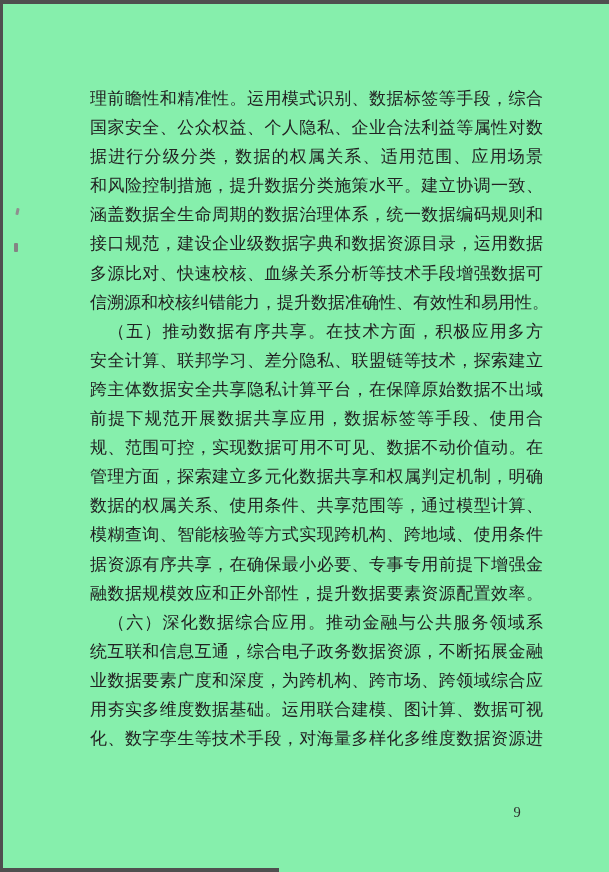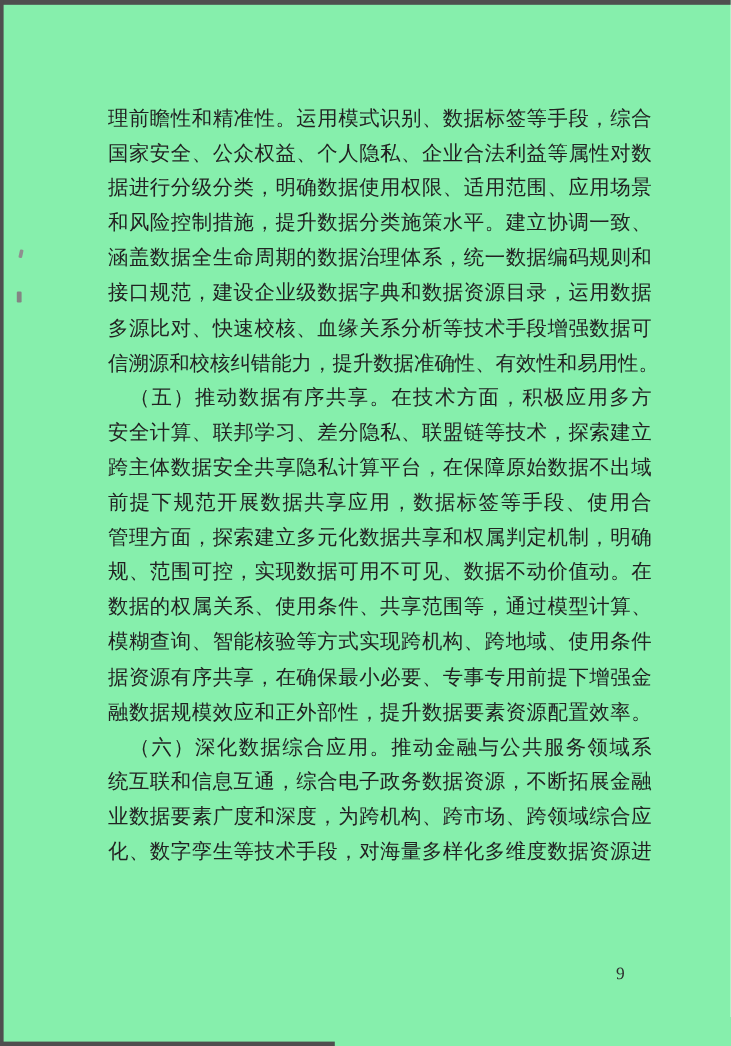--- a/index.html
+++ b/index.html
@@ -62,36 +62,37 @@
 <div class="page">
   <div class="edge edge-top"></div>
   <div class="edge edge-left"></div>
   <div class="edge edge-bottom"></div>
   <div class="speck speck-1"></div>
   <div class="speck speck-2"></div>
 
   <div class="text-block">
     <div class="line">理前瞻性和精准性。运用模式识别、数据标签等手段，综合</div>
     <div class="line">国家安全、公众权益、个人隐私、企业合法利益等属性对数</div>
-    <div class="line">据进行分级分类，明确数据使用权限、适用范围、应用场景</div>
+    <div class="line">据进行分级分类，数据的权属关系、适用范围、应用场景</div>
     <div class="line">和风险控制措施，提升数据分类施策水平。建立协调一致、</div>
     <div class="line">涵盖数据全生命周期的数据治理体系，统一数据编码规则和</div>
     <div class="line">接口规范，建设企业级数据字典和数据资源目录，运用数据</div>
     <div class="line">多源比对、快速校核、血缘关系分析等技术手段增强数据可</div>
     <div class="line">信溯源和校核纠错能力，提升数据准确性、有效性和易用性。</div>
     <div class="line indent">（五）推动数据有序共享。在技术方面，积极应用多方</div>
     <div class="line">安全计算、联邦学习、差分隐私、联盟链等技术，探索建立</div>
     <div class="line">跨主体数据安全共享隐私计算平台，在保障原始数据不出域</div>
     <div class="line">前提下规范开展数据共享应用，数据标签等手段、使用合</div>
+    <div class="line">规、范围可控，实现数据可用不可见、数据不动价值动。在</div>
     <div class="line">管理方面，探索建立多元化数据共享和权属判定机制，明确</div>
-    <div class="line">规、范围可控，实现数据可用不可见、数据不动价值动。在</div>
     <div class="line">数据的权属关系、使用条件、共享范围等，通过模型计算、</div>
     <div class="line">模糊查询、智能核验等方式实现跨机构、跨地域、使用条件</div>
     <div class="line">据资源有序共享，在确保最小必要、专事专用前提下增强金</div>
     <div class="line">融数据规模效应和正外部性，提升数据要素资源配置效率。</div>
     <div class="line indent">（六）深化数据综合应用。推动金融与公共服务领域系</div>
     <div class="line">统互联和信息互通，综合电子政务数据资源，不断拓展金融</div>
     <div class="line">业数据要素广度和深度，为跨机构、跨市场、跨领域综合应</div>
+    <div class="line">用夯实多维度数据基础。运用联合建模、图计算、数据可视</div>
     <div class="line">化、数字孪生等技术手段，对海量多样化多维度数据资源进</div>
   </div>
 
   <div class="page-number">9</div>
 </div>
 
 </body></html>

